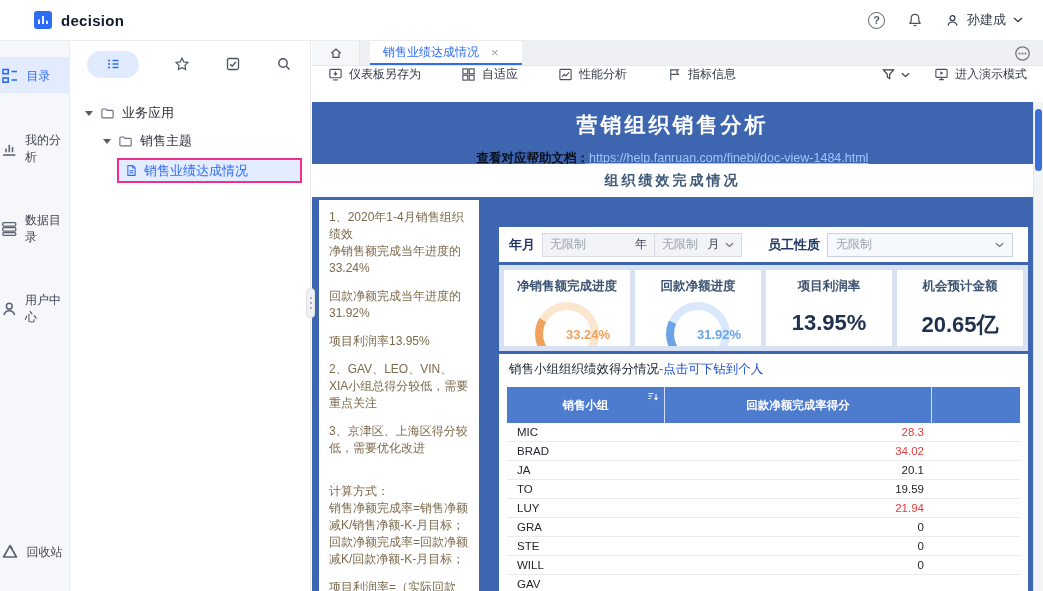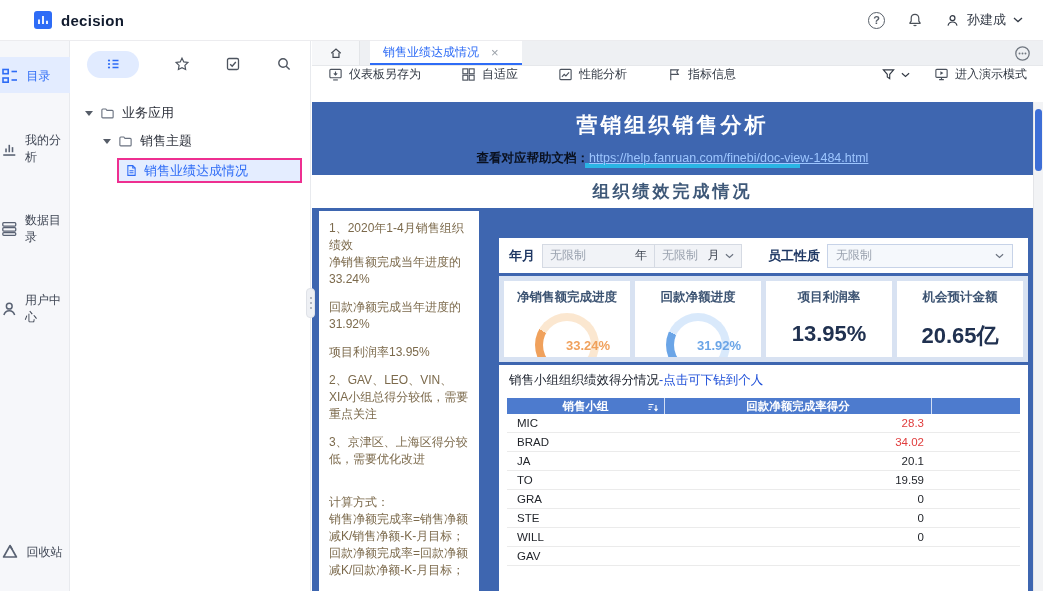--- a/index.html
+++ b/index.html
@@ -65,29 +65,29 @@
   .tb-item svg { color:#4b525d; }
   .tb-right { margin-left:auto; display:flex; align-items:center; gap:24px; }
   .filter-group { display:flex; align-items:center; gap:5px; cursor:pointer; }
 
   
   .dash-viewport { flex:1; position:relative; background:#3e66b0; overflow:hidden; }
   .dash-scroll { position:absolute; top:0; right:0; bottom:0; width:10px; background:#f2f3f5; border-left:1px solid #e4e5e8; }
   .dash-thumb { position:absolute; top:7px; left:1px; width:7px; height:62px; border-radius:4px; background:#3d6ed6; cursor:pointer; }
   .dash-inner { position:absolute; top:0; left:0; right:10px; bottom:0; display:flex; flex-direction:column; }
 
-  .banner { height:73px; overflow:hidden; position:relative; flex:none; }
+  .banner { height:62px; overflow:hidden; position:relative; flex:none; }
   .banner-title { margin-top:9px; text-align:center; color:#fff; font-size:21px; font-weight:bold; letter-spacing:3px; }
   .help-line { margin-top:11px; text-align:center; font-size:12.5px; position:relative; height:20px; white-space:nowrap; }
   .help-prefix { color:#0a1120; font-weight:bold; position:relative; z-index:1; }
   .help-link { color:#9dc6ff; text-decoration:underline; position:relative; z-index:1; cursor:pointer; }
   .cyan-bar { position:absolute; left:calc(50% - 88px); bottom:2px; width:215px; height:5px; background:#2ab5e4; z-index:0; }
 
   .section-strip { height:33px; flex:none; background:#fff; display:flex; align-items:center; justify-content:center;
-    font-size:17px; font-weight:bold; color:#3e5878; letter-spacing:3px; }
+    font-size:14px; font-weight:bold; color:#3e5878; letter-spacing:3px; }
 
   .content-row { flex:1; display:flex; gap:20px; padding:3px 5px 0 7px; min-height:0; }
   .summary-panel { width:160px; flex:none; background:#fff; padding:9px 10px; font-size:12px; line-height:17px;
     color:#7c6a4c; overflow:hidden; }
   .summary-panel p.g { margin-bottom:11px; }
   .summary-panel p.G { margin-bottom:26px; }
 
   .right-col { flex:1; display:flex; flex-direction:column; min-width:0; }
   .rc-gap { height:27px; flex:none; }
   .filter-bar { flex:none; background:#fff; height:35px; display:flex; align-items:center; padding:0 10px; font-size:12px; }
@@ -113,21 +113,21 @@
   .kpi-number { margin-top:15px; font-size:22px; font-weight:bold; color:#203150; }
 
   .table-block { flex:1; margin-top:3px; background:#fff; min-height:0; display:flex; flex-direction:column;
     padding:7px 8px 0; overflow:hidden; }
   .caption { font-size:12.5px; margin:0 0 9px 2px; flex:none; }
   .caption .c1 { color:#171d29; }
   .caption .c2 { color:#1d4ed8; }
   .stable { display:flex; flex-direction:column; min-height:0; }
   .srow { display:flex; height:19px; flex:none; align-items:center; font-size:11.5px; border-bottom:1px solid #ebebeb;
     color:#23262c; cursor:pointer; }
-  .srow.head { background:#4d7bce; color:#fff; font-weight:bold; border-bottom:none; height:16px; cursor:default; }
+  .srow.head { background:#4d7bce; color:#fff; font-weight:bold; border-bottom:none; height:36px; cursor:default; }
   .c-group { width:158px; flex:none; padding-left:10px; position:relative; }
   .c-score { flex:1; text-align:right; padding-right:8px; }
   .c-stub  { width:88px; flex:none; height:100%; }
   .head .c-group, .head .c-score { padding:0; height:100%; display:flex; align-items:center; justify-content:center;
     border-right:1px solid rgba(255,255,255,.75); cursor:pointer; }
   .sorticon { position:absolute; right:5px; top:4px; }
   .red { color:#e03c3c; }
 </style>
 </head>
 <body>
@@ -455,20 +455,25 @@
                 <div class="c-group">JA</div>
                 <div class="c-score">20.1</div>
                 <div class="c-stub"></div>
               </div>
               <div class="srow">
                 <div class="c-group">TO</div>
                 <div class="c-score">19.59</div>
                 <div class="c-stub"></div>
               </div>
               <div class="srow">
+                <div class="c-group">LUY</div>
+                <div class="c-score red">21.94</div>
+                <div class="c-stub"></div>
+              </div>
+              <div class="srow">
                 <div class="c-group">GRA</div>
                 <div class="c-score">0</div>
                 <div class="c-stub"></div>
               </div>
               <div class="srow">
                 <div class="c-group">STE</div>
                 <div class="c-score">0</div>
                 <div class="c-stub"></div>
               </div>
               <div class="srow">

